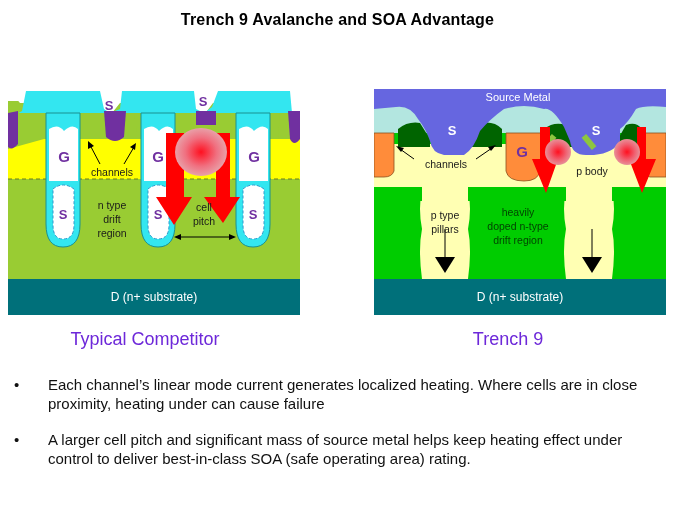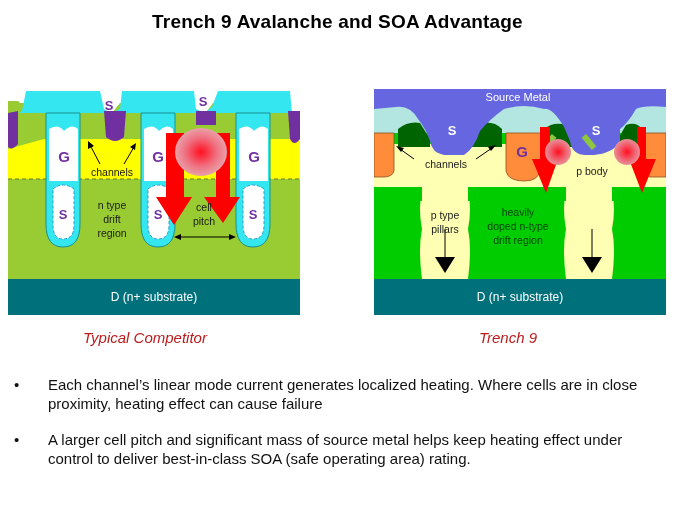--- a/index.html
+++ b/index.html
@@ -1,21 +1,21 @@
 <!DOCTYPE html>
 <html><head>
 <meta charset="utf-8">
 <style>
   html, body { margin: 0; padding: 0; background: #ffffff; }
   body { width: 675px; height: 506px; position: relative; overflow: hidden; font-family: "Liberation Sans", "DejaVu Sans", sans-serif; }
-  .title { position: absolute; top: 11px; left: 0; width: 675px; text-align: center; font-weight: bold; font-size: 19px; color: #000; letter-spacing: 0.2px; }
+  .title { position: absolute; top: 11px; left: 0; width: 675px; text-align: center; font-weight: bold; font-size: 16px; color: #000; letter-spacing: 0.2px; }
   .diagram { position: absolute; }
   #left-diagram { left: 8px; top: 89px; width: 292px; height: 226px; }
   #right-diagram { left: 374px; top: 89px; width: 292px; height: 226px; }
-  .caption { position: absolute; font-size: 15px; color: #b91c1c; text-align: center; font-style: italic; }
+  .caption { position: absolute; font-size: 18px; color: #6d28d9; text-align: center; }
   #caption-left { left: 40px; top: 329px; width: 210px; }
   #caption-right { left: 428px; top: 329px; width: 160px; }
   .bullets { position: absolute; left: 10px; top: 375px; width: 660px; font-size: 15px; color: #111; line-height: 19px; }
   .bullet { display: flex; margin-bottom: 17px; }
   .bullet .dot { width: 34px; flex: none; padding-left: 4px; }
   .bullet .text { flex: 1; }
   svg text { font-family: "Liberation Sans", "DejaVu Sans", sans-serif; }
 </style>
 </head>
 <body>
@@ -178,19 +178,19 @@
   </g>
   <text x="146" y="212" text-anchor="middle" fill="#ffffff" font-size="12">D (n+ substrate)</text>
 </svg>
 
 <div class="caption" id="caption-left">Typical Competitor</div>
 <div class="caption" id="caption-right">Trench 9</div>
 
 <div class="bullets">
   <div class="bullet">
     <span class="dot">•</span>
-    <span class="text">Each channel’s linear mode current  generates localized heating. Where cells are in close proximity, heating effect can cause failure</span>
+    <span class="text">Each channel’s linear mode current  generates localized heating. Where cells are in close proximity, heating under can cause failure</span>
   </div>
   <div class="bullet">
     <span class="dot">•</span>
     <span class="text">A larger cell pitch and significant mass of source metal helps keep heating effect under control to deliver best-in-class SOA (safe operating area) rating.</span>
   </div>
 </div>
 
 </body></html>

